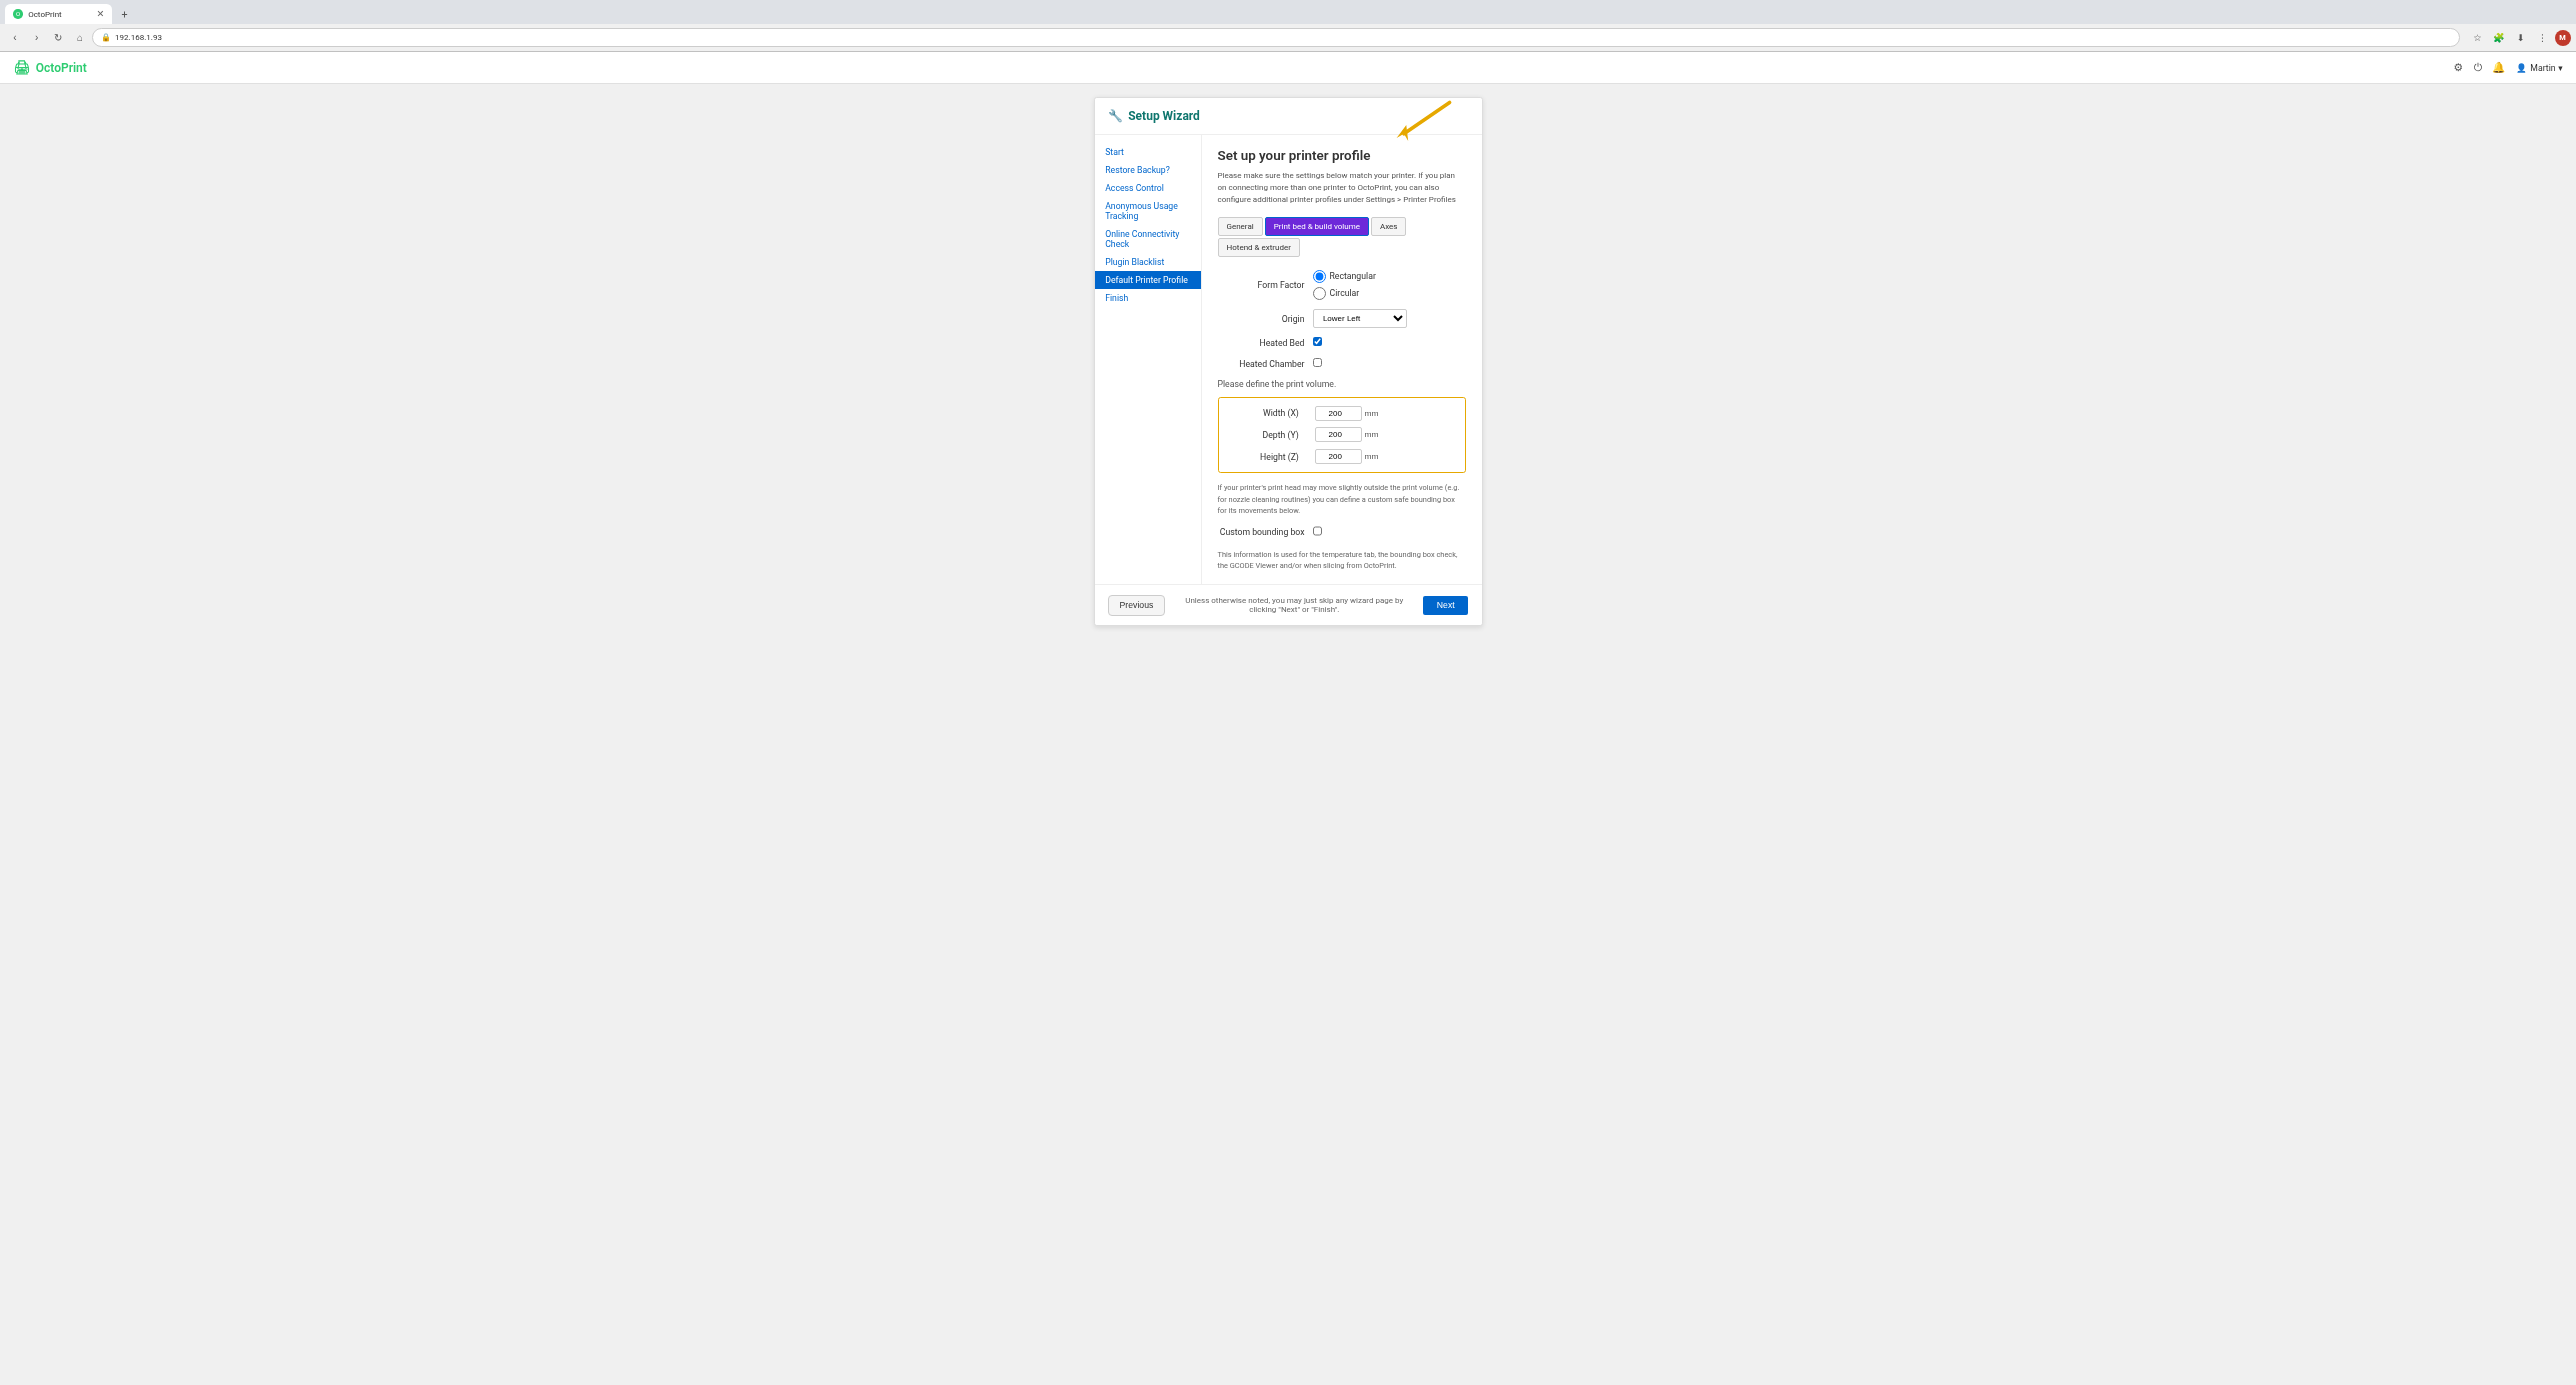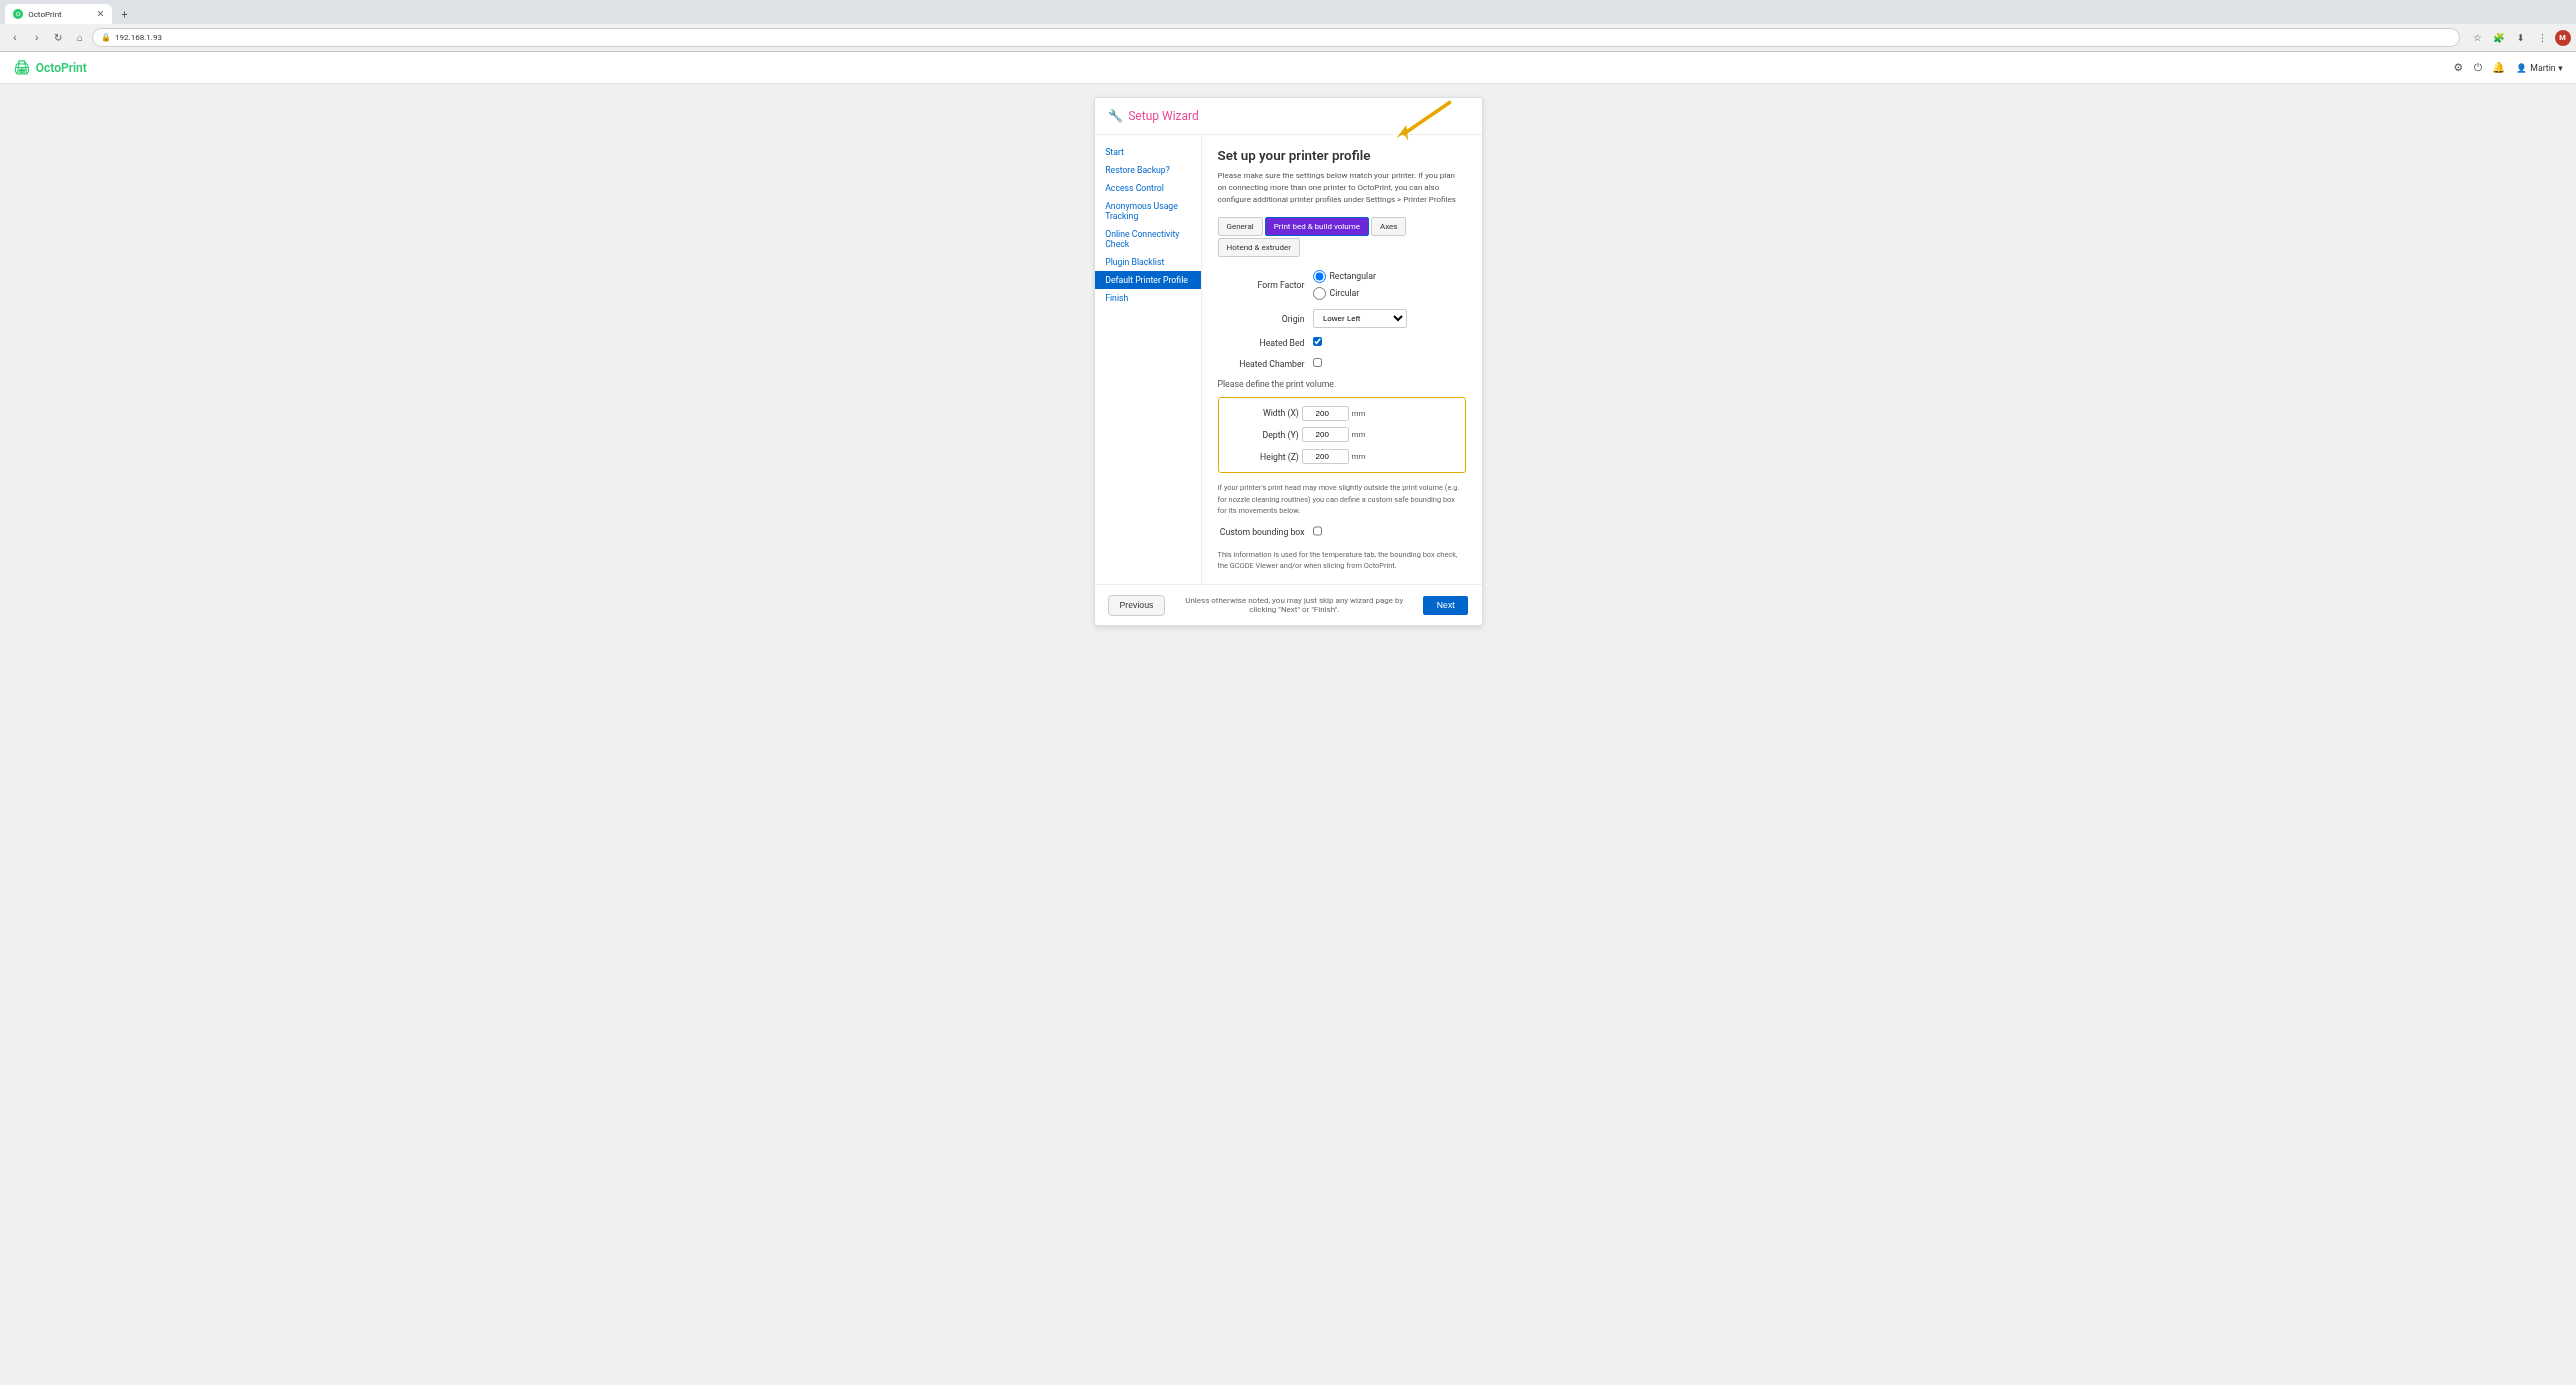--- a/index.html
+++ b/index.html
@@ -207,22 +207,22 @@
 
     .wizard-header {
       padding: 10.7px 13.4px;
       border-bottom: 0.7px solid #eee;
       display: flex;
       align-items: center;
       gap: 5.4px;
     }
     .wizard-header-title {
       font-size: 12px;
-      font-weight: 400;
-      color: #ec4899;
+      font-weight: 700;
+      color: #0f766e;
     }
     .wizard-header-icon {
       font-size: 12px;
     }
 
     .wizard-body {
       display: flex;
       flex: 1;
     }
 
@@ -346,21 +346,21 @@
       padding: 8px 13.4px;
       margin-bottom: 9.4px;
       display: inline-block;
       width: 100%;
     }
 
     .dimension-row {
       display: flex;
       align-items: center;
       margin-bottom: 6.7px;
-      gap: 3px;
+      gap: 16px;
     }
     .dimension-row:last-child {
       margin-bottom: 0;
     }
     .dimension-label {
       font-size: 8.7px;
       color: #333;
       width: 67px;
       text-align: right;
       flex-shrink: 0;

